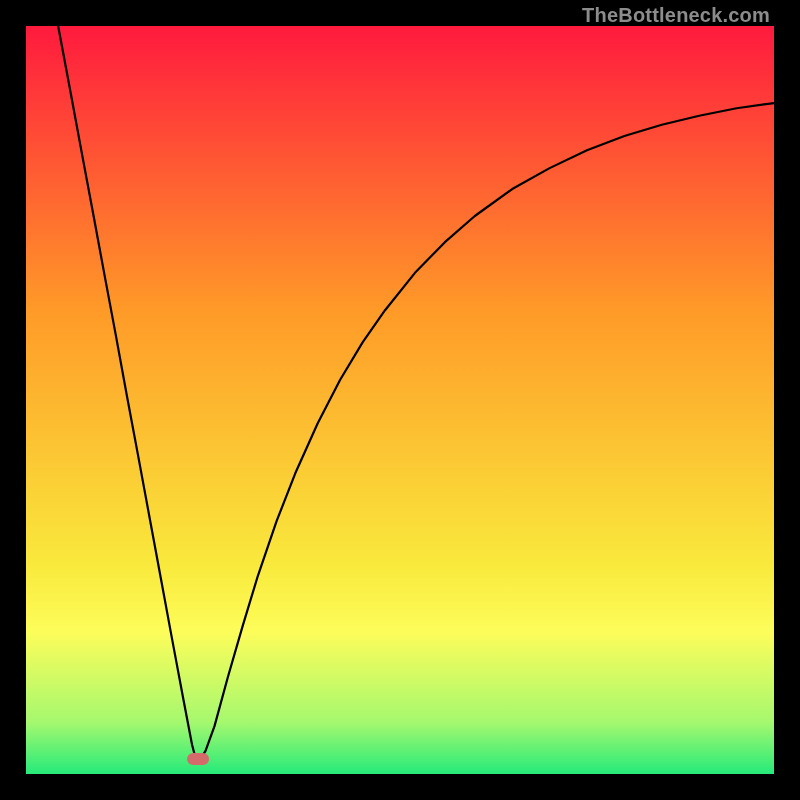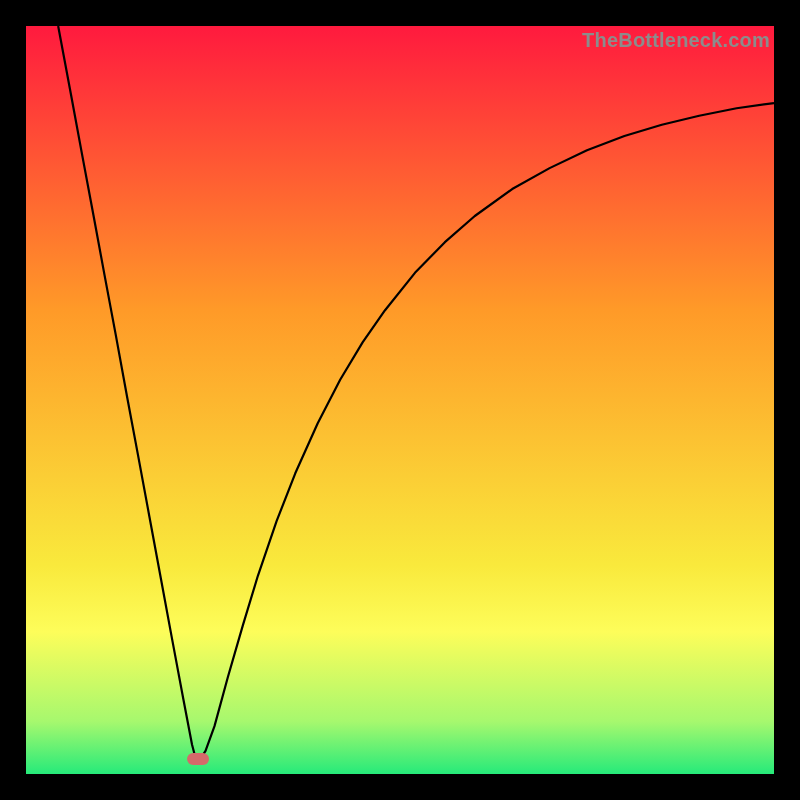--- a/index.html
+++ b/index.html
@@ -27,21 +27,20 @@
   }
   .watermark {
     position: absolute;
     right: 30px;
     top: 4px;
     font-family: Arial, Helvetica, sans-serif;
     font-size: 20px;
     font-weight: bold;
     color: #8c8c8c;
     letter-spacing: 0.2px;
-    margin-top: 25px;
   }
 </style>
 </head>
 <body>
 
 <div class="frame">
   <svg class="plot" viewBox="0 0 748 748" preserveAspectRatio="none">
     <defs>
       <linearGradient id="bg-grad" x1="0" y1="0" x2="0" y2="1">
         <stop id="g0" offset="0%" stop-color="#ff1a3e"></stop>

